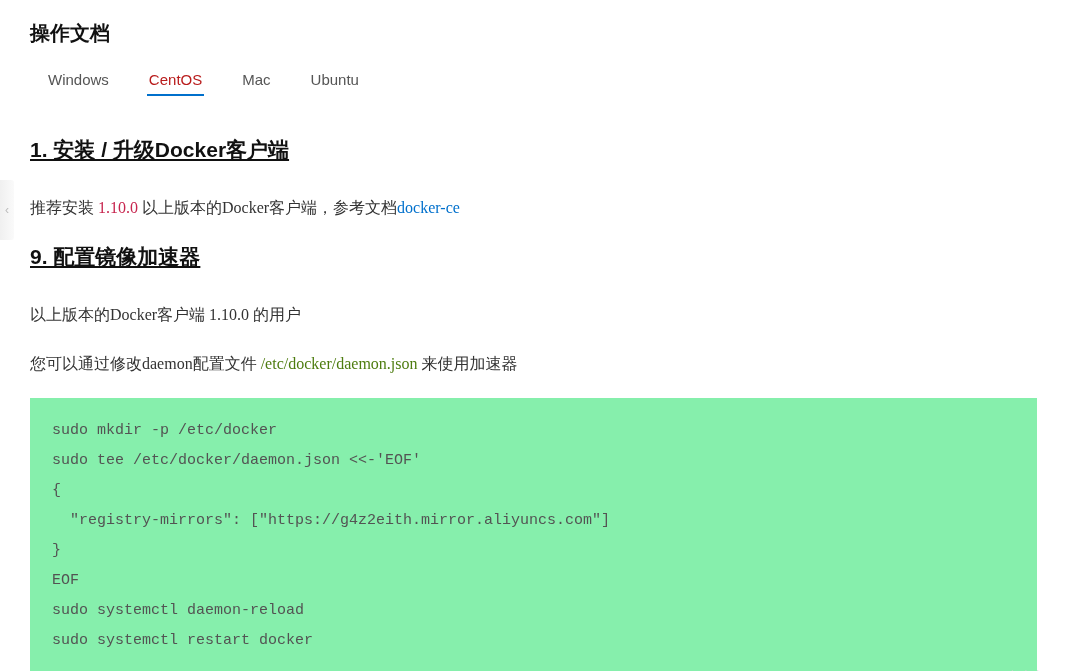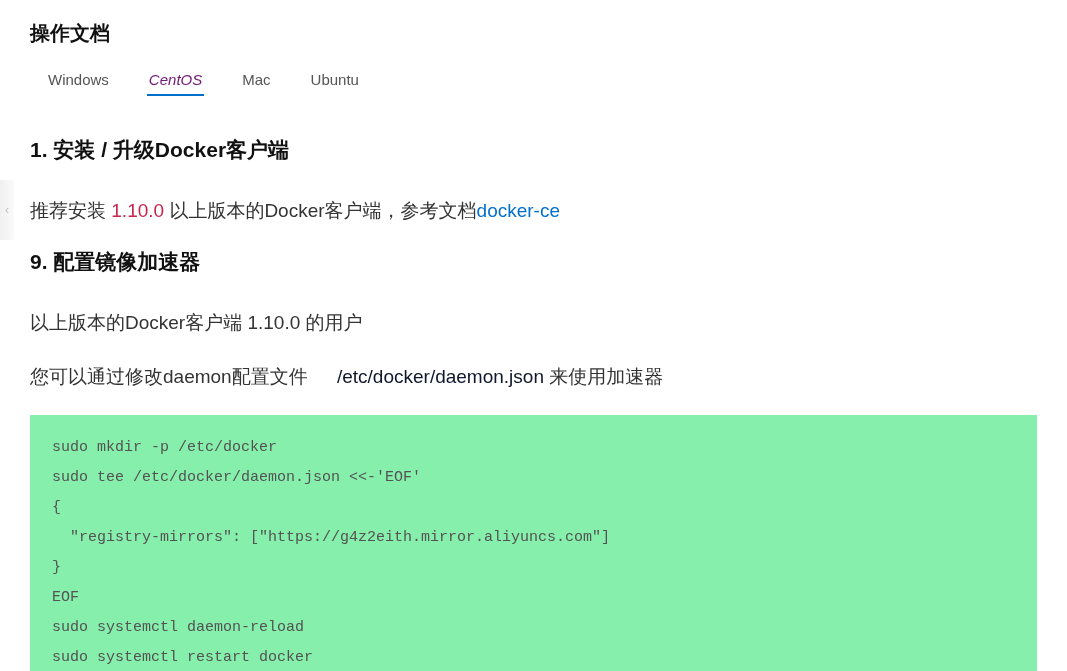--- a/index.html
+++ b/index.html
@@ -28,55 +28,55 @@
       margin-bottom: 40px;
     }
     .tab {
       font-size: 15px;
       color: #555;
       padding-bottom: 8px;
       cursor: pointer;
       position: relative;
     }
     .tab.active {
-      color: #701a75;
-      font-style: italic;
+      color: #b91c1c;
     }
     .tab.active::after {
       content: "";
       position: absolute;
       bottom: 0;
       left: -2px;
       right: -2px;
       height: 2px;
       background: #0070cc;
     }
     .section-heading {
       font-size: 21px;
       font-weight: bold;
       color: #111;
       margin-bottom: 30px;
       margin-top: 10px;
+      text-decoration: underline;
     }
     .paragraph {
-      font-size: 19px;
+      font-size: 16px;
       color: #333;
       line-height: 1.8;
       margin-bottom: 20px;
+      font-family: Liberation Serif, serif;
     }
     .highlight-version {
       color: #c7254e;
     }
     .link {
       color: #0070cc;
       text-decoration: none;
     }
     .highlight-path {
-      color: #0f172a;
-      margin-left: 24px;
+      color: #4d7c0f;
     }
     .code-block {
       background: #86efac;
       padding: 18px 22px;
       font-family: Consolas, Menlo, "Courier New", monospace;
       font-size: 15px;
       line-height: 2.0;
       color: #535353;
       white-space: pre;
       overflow-x: auto;

